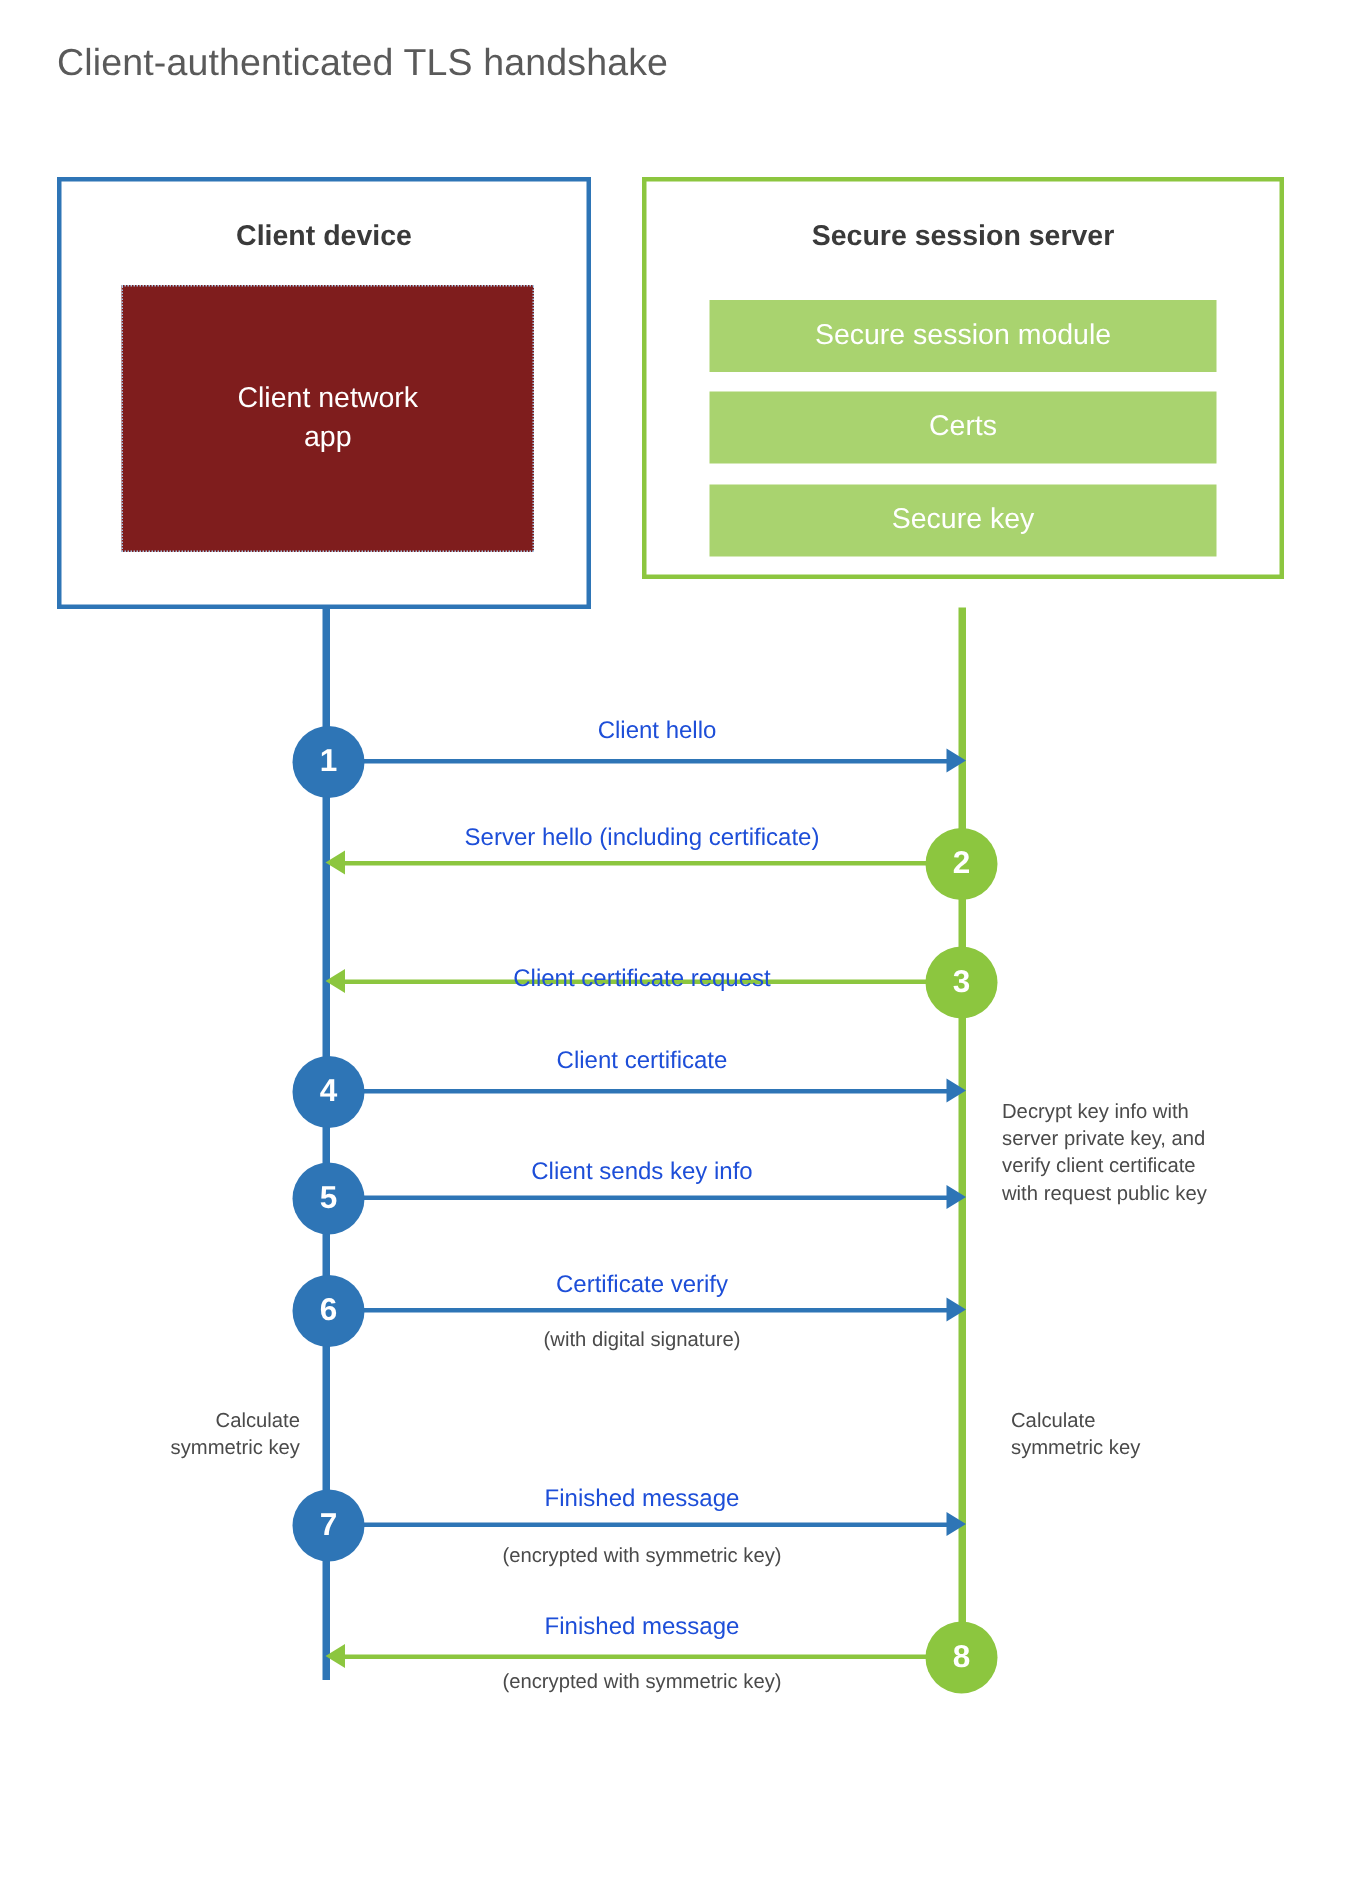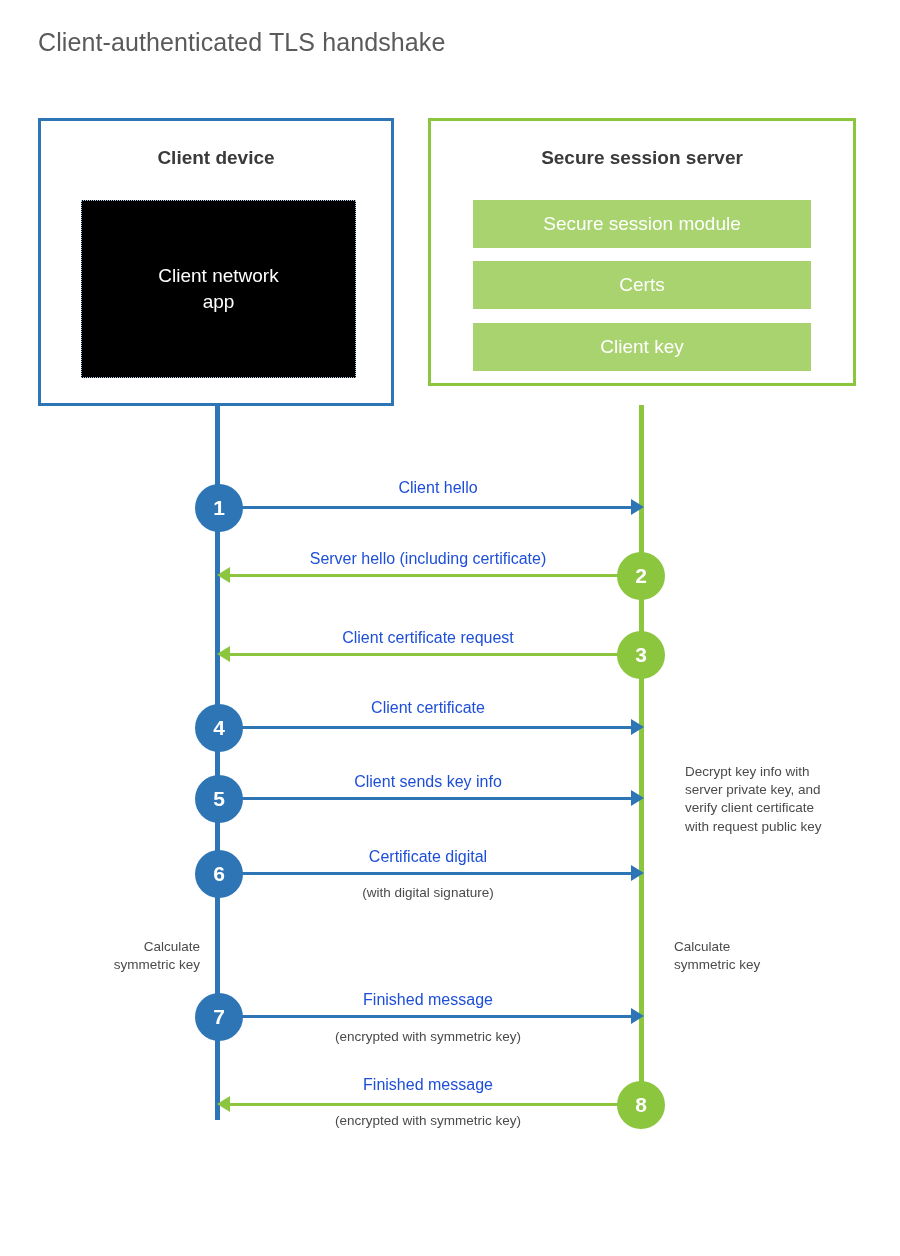--- a/index.html
+++ b/index.html
@@ -61,24 +61,24 @@
     text-align: center;
     font-size: 19px;
     font-weight: bold;
     color: #3a3a3a;
   }
 
   
   .client-app {
     position: absolute;
     left: 40px;
-    top: 79px;
+    top: 69px;
     width: 275px;
     height: 178px;
-    background: #000000;
+    background: #7f1d1d;
     border: 1px dotted #a9c9e8;
     box-sizing: border-box;
     display: flex;
     align-items: center;
     justify-content: center;
     text-align: center;
     color: #ffffff;
     font-size: 19px;
     line-height: 1.35;
   }
@@ -203,21 +203,21 @@
 
   <div class="party-box server">
     <div class="party-title">Secure session server</div>
     <div class="server-bar b1">
       <span>Certs</span>
     </div>
     <div class="server-bar b0">
       <span>Secure session module</span>
     </div>
     <div class="server-bar b2">
-      <span>Client key</span>
+      <span>Secure key</span>
     </div>
   </div>
 
   <div class="lifeline client-line"></div>
   <div class="lifeline server-line"></div>
 
   <div class="msg-line blue" style="left:217px; top:506px; width:416px;"></div>
   <div class="arrow-head right" style="left:631px; top:499px;"></div>
   <div class="msg-label" style="left:228px; top:479px; width:420px;">Client hello</div>
   <div class="step-circle blue" style="left:195px; top:484px;">
@@ -226,42 +226,42 @@
 
   <div class="msg-line green" style="left:230px; top:574px; width:410px;"></div>
   <div class="arrow-head left" style="left:217px; top:567px;"></div>
   <div class="msg-label" style="left:218px; top:550px; width:420px;">Server hello (including certificate)</div>
   <div class="step-circle green" style="left:617px; top:552px;">
     <span>2</span>
   </div>
 
   <div class="msg-line green" style="left:230px; top:653px; width:410px;"></div>
   <div class="arrow-head left" style="left:217px; top:646px;"></div>
-  <div class="msg-label" style="left:218px; top:629px; width:420px;">Client certificate request</div>
+  <div class="msg-label" style="left:218px; top:644px; width:420px;">Client certificate request</div>
   <div class="step-circle green" style="left:617px; top:631px;">
     <span>3</span>
   </div>
 
   <div class="msg-line blue" style="left:217px; top:726px; width:416px;"></div>
   <div class="arrow-head right" style="left:631px; top:719px;"></div>
   <div class="msg-label" style="left:218px; top:699px; width:420px;">Client certificate</div>
   <div class="step-circle blue" style="left:195px; top:704px;">
     <span>4</span>
   </div>
 
   <div class="msg-line blue" style="left:217px; top:797px; width:416px;"></div>
   <div class="arrow-head right" style="left:631px; top:790px;"></div>
   <div class="msg-label" style="left:218px; top:773px; width:420px;">Client sends key info</div>
   <div class="step-circle blue" style="left:195px; top:775px;">
     <span>5</span>
   </div>
 
   <div class="msg-line blue" style="left:217px; top:872px; width:416px;"></div>
   <div class="arrow-head right" style="left:631px; top:865px;"></div>
-  <div class="msg-label" style="left:218px; top:848px; width:420px;">Certificate digital</div>
+  <div class="msg-label" style="left:218px; top:848px; width:420px;">Certificate verify</div>
   <div class="msg-sublabel" style="left:218px; top:885px; width:420px;">(with digital signature)</div>
   <div class="step-circle blue" style="left:195px; top:850px;">
     <span>6</span>
   </div>
 
   <div class="msg-line blue" style="left:217px; top:1015px; width:416px;"></div>
   <div class="arrow-head right" style="left:631px; top:1008px;"></div>
   <div class="msg-label" style="left:218px; top:991px; width:420px;">Finished message</div>
   <div class="msg-sublabel" style="left:218px; top:1029px; width:420px;">(encrypted with symmetric key)</div>
   <div class="step-circle blue" style="left:195px; top:993px;">
@@ -269,21 +269,21 @@
   </div>
 
   <div class="msg-line green" style="left:230px; top:1103px; width:410px;"></div>
   <div class="arrow-head left" style="left:217px; top:1096px;"></div>
   <div class="msg-label" style="left:218px; top:1076px; width:420px;">Finished message</div>
   <div class="msg-sublabel" style="left:218px; top:1113px; width:420px;">(encrypted with symmetric key)</div>
   <div class="step-circle green" style="left:617px; top:1081px;">
     <span>8</span>
   </div>
 
-  <div class="side-note left-align" style="left:668px; top:763px; width:200px;margin-left:17px;">
+  <div class="side-note left-align" style="left:668px; top:732px; width:200px;">
     <div>Decrypt key info with</div>
     <div>server private key, and</div>
     <div>verify client certificate</div>
     <div>with request public key</div>
   </div>
 
   <div class="side-note right-align" style="left:20px; top:938px; width:180px;">
     <div>Calculate</div>
     <div>symmetric key</div>
   </div>

